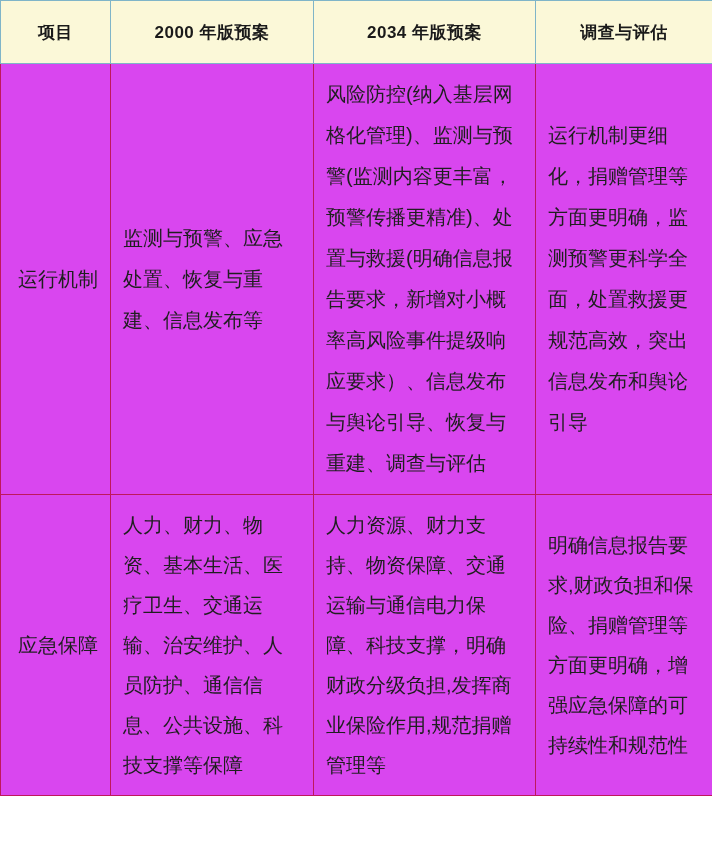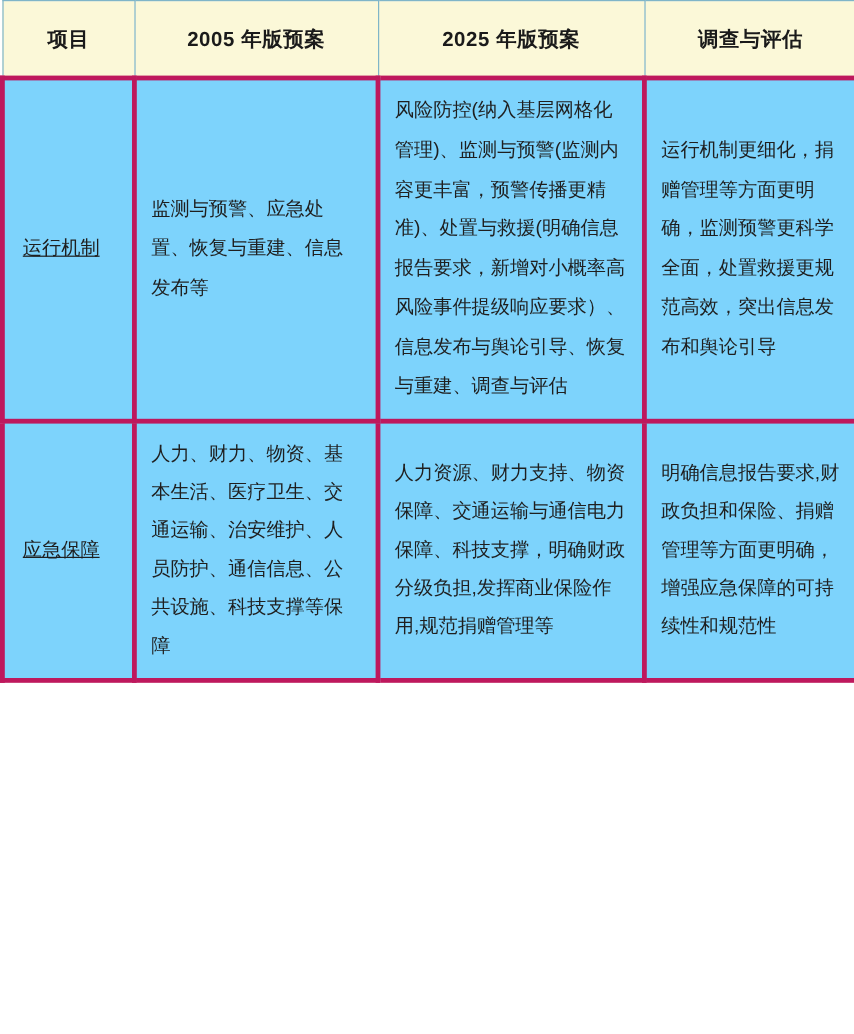--- a/index.html
+++ b/index.html
@@ -36,55 +36,54 @@
     font-size: 17px;
     font-weight: bold;
     color: #1a1a1a;
     text-align: center;
     vertical-align: middle;
     height: 54px;
     padding: 4px 6px;
     letter-spacing: 0.5px;
   }
   tbody td {
-    border: 4px solid #be185d;
-    background: #7dd3fc;
-    font-size: 16px;
+    border: 1px solid #be185d;
+    background: #d946ef;
+    font-size: 20px;
     line-height: 2.05;
     color: #1f1f1f;
     vertical-align: middle;
     padding: 10px 12px;
     text-align: left;
     word-break: break-all;
   }
   tbody td.label {
-    text-align: center;
+    text-align: right;
     padding-left: 0;
-    text-decoration: underline;
   }
   tbody tr.row2 td {
     line-height: 2.0;
   }
 </style>
 </head>
 <body>
 
 <div id="sheet">
   <table class="cmp">
     <colgroup>
       <col class="c0">
         <col class="c1">
         <col class="c2">
         <col class="c3">
     </colgroup>
     <thead>
       <tr>
         <th>项目</th>
-        <th>2005 年版预案</th>
-        <th>2025 年版预案</th>
+        <th>2000 年版预案</th>
+        <th>2034 年版预案</th>
         <th>调查与评估</th>
       </tr>
     </thead>
     <tbody>
       <tr class="row1">
         <td class="label">运行机制</td>
         <td>监测与预警、应急处置、恢复与重建、信息发布等</td>
         <td>风险防控(纳入基层网格化管理)、监测与预警(监测内容更丰富，预警传播更精准)、处置与救援(明确信息报告要求，新增对小概率高风险事件提级响应要求）、信息发布与舆论引导、恢复与重建、调查与评估</td>
         <td>运行机制更细化，捐赠管理等方面更明确，监测预警更科学全面，处置救援更规范高效，突出信息发布和舆论引导</td>
       </tr>

